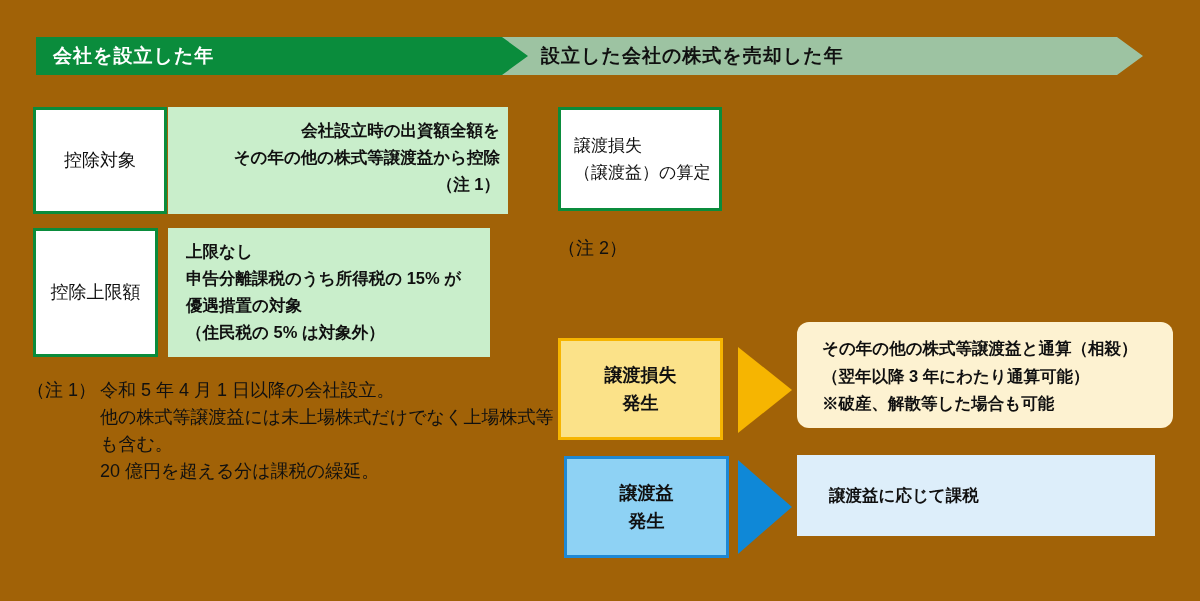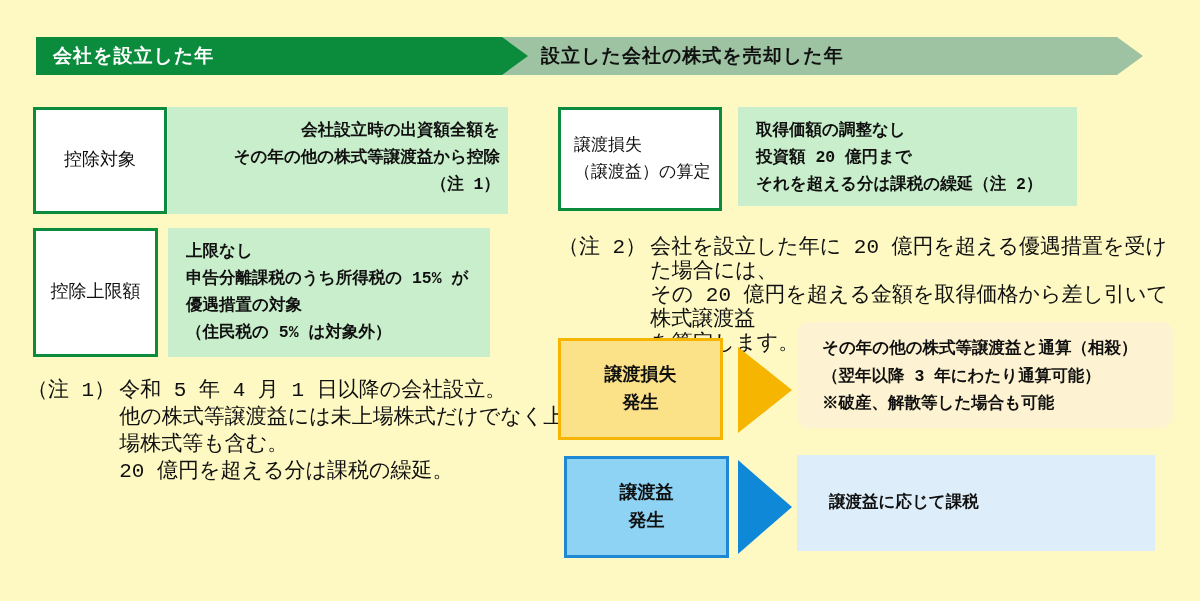--- a/index.html
+++ b/index.html
@@ -1,18 +1,18 @@
 <!DOCTYPE html>
 <html style="--dark-green: #0a8c3c; --sage-green: #9dc3a2; --light-green: #c9eecb; --gold: #f6b501; --gold-fill: #fbe289; --pale-yellow: #fdf2d1; --blue-border: #1e88d4; --blue-fill: #8ed2f4; --blue-arrow: #0f88d7; --pale-blue: #ddeefa;"><head>
 <meta charset="utf-8">
 <style>
   html,body{margin:0;padding:0;background:#fff;}
   .canvas{
-    position:relative;width:1200px;height:601px;background:#fef9c3;overflow:hidden;
-    font-family:Liberation Mono, monospace;color:#101010;
+    position:relative;width:1200px;height:601px;background:#a16207;overflow:hidden;
+    font-family:Liberation Sans, sans-serif;color:#101010;
   }
   .abs{position:absolute;}
   .preline{white-space:pre-line;}
 
   
   .banner{display:flex;align-items:center;font-size:19px;font-weight:bold;letter-spacing:1px;}
   .banner-left{
     left:36px;top:37px;width:504px;height:38px;background:var(--dark-green,#0a8c3c);color:#fff;
     padding-left:17px;box-sizing:border-box;
     clip-path:polygon(0 0,calc(100% - 22px) 0,100% 50%,calc(100% - 22px) 100%,0 100%);
@@ -31,21 +31,21 @@
   }
   .labelbox.leftalign{justify-content:flex-start;padding-left:13px;text-align:left;font-size:17px;}
 
   
   .greenbox{
     background:var(--light-green,#c9eecb);box-sizing:border-box;
     font-size:16.5px;font-weight:bold;line-height:27px;padding:10px 8px 0 18px;
   }
 
   
-  .note{display:flex;font-size:21px;}
+  .note{display:flex;font-size:18px;}
   .note .note-marker{flex:0 0 auto;margin-right:4px;}
   .note-1{line-height:27px;}
   .note-2{line-height:24px;}
 
   
   .flowbox{
     box-sizing:border-box;display:flex;align-items:center;justify-content:center;
     font-size:18px;font-weight:bold;line-height:28px;text-align:center;
   }
   .flow-loss{background:var(--gold-fill,#fbe289);border:3px solid var(--gold,#f6b501);}
@@ -88,38 +88,32 @@
 
   <div class="abs note note-1" style="left:27px;top:377px;width:540px;">
     <span class="note-marker">（注 1）</span>
     <span class="preline">令和 5 年 4 月 1 日以降の会社設立。
 他の株式等譲渡益には未上場株式だけでなく上場株式等も含む。
 20 億円を超える分は課税の繰延。</span>
   </div>
 
   <div class="abs labelbox leftalign preline" style="left:558px;top:107px;width:164px;height:104px;">譲渡損失
 （譲渡益）の算定</div>
-  <div class="abs greenbox preline" style="left:738px;top:107px;width:339px;height:99px;">取得価額の調整なし
-投資額 20 億円まで
-それを超える分は課税の繰延（注 2）</div>
 
   <div class="abs note note-2" style="left:558px;top:236px;width:630px;">
     <span class="note-marker">（注 2）</span>
-    <span class="preline">会社を設立した年に 20 億円を超える優遇措置を受けた場合には、
-その 20 億円を超える金額を取得価格から差し引いて株式譲渡益
-を算定します。</span>
   </div>
 
   <div class="abs flowbox flow-loss preline" style="left:558px;top:338px;width:165px;height:102px;">譲渡損失
 発生</div>
   <div class="abs tri tri-gold" style="left:738px;top:347px;width:54px;height:86px;"></div>
   <div class="abs resultbox result-loss preline" style="left:797px;top:322px;width:376px;height:106px;border-radius:12px;">その年の他の株式等譲渡益と通算（相殺）
 （翌年以降 3 年にわたり通算可能）
 ※破産、解散等した場合も可能</div>
 
   <div class="abs flowbox flow-gain preline" style="left:564px;top:456px;width:165px;height:102px;">譲渡益
 発生</div>
   <div class="abs tri tri-blue" style="left:738px;top:460px;width:54px;height:94px;"></div>
-  <div class="abs resultbox result-gain" style="left:797px;top:455px;width:358px;height:96px;padding-left:32px;">
+  <div class="abs resultbox result-gain" style="left:797px;top:455px;width:358px;height:81px;padding-left:32px;">
     <span>譲渡益に応じて課税</span>
   </div>
 
 </div>
 
 </body></html>

